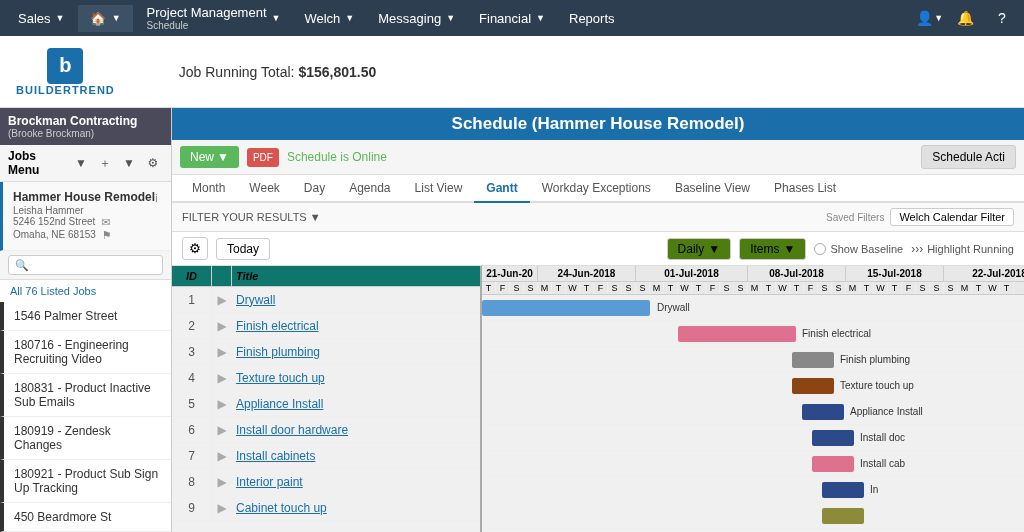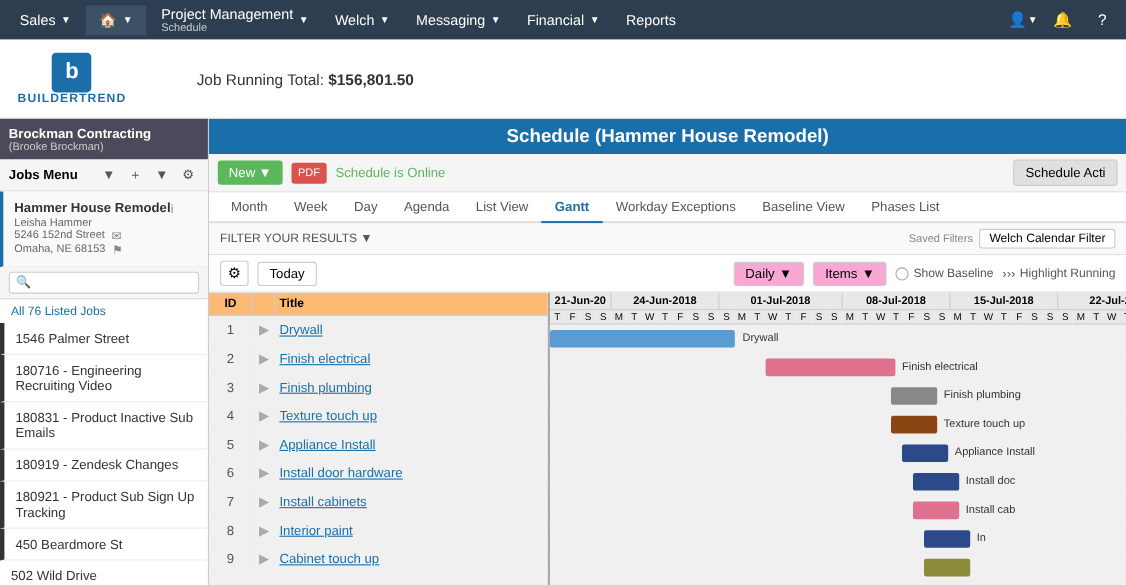--- a/index.html
+++ b/index.html
@@ -72,21 +72,21 @@
     }
 
     
     .main-layout {
       display: flex;
       height: calc(532px - 36px - 72px);
     }
 
     
     .sidebar {
-      width: 190px;
+      width: 172px;
       background: white;
       border-right: 1px solid #ccc;
       display: flex;
       flex-direction: column;
       flex-shrink: 0;
     }
     .sidebar-company {
       background: #4a4a5a;
       color: white;
       padding: 6px 8px;
@@ -244,21 +244,21 @@
       gap: 8px;
     }
     .btn-settings {
       background: none; border: 1px solid #ccc; padding: 3px 6px; border-radius: 3px; cursor: pointer;
     }
     .btn-today {
       background: white; border: 1px solid #ccc; padding: 3px 10px; border-radius: 3px; cursor: pointer; font-size: 12px;
     }
     .gantt-spacer { flex: 1; }
     .dropdown-btn {
-      background: #f9a8d4; border: 1px solid #ccc; padding: 3px 10px; border-radius: 3px; cursor: pointer; font-size: 12px;
+      background: #4d7c0f; border: 1px solid #ccc; padding: 3px 10px; border-radius: 3px; cursor: pointer; font-size: 12px;
       display: flex; align-items: center; gap: 4px;
     }
     .show-baseline { display: flex; align-items: center; gap: 4px; font-size: 11px; color: #555; }
     .highlight-critical { display: flex; align-items: center; gap: 4px; font-size: 11px; color: #555; }
 
     
     .gantt-area {
       flex: 1;
       display: flex;
       overflow: hidden;
@@ -269,24 +269,25 @@
       border-right: 2px solid #aaa;
       overflow: hidden;
     }
     .gantt-right {
       flex: 1;
       overflow: hidden;
       position: relative;
     }
     .gantt-header-row {
       display: flex;
-      background: #fdba74;
+      background: #0f766e;
       border-bottom: 1px solid #ccc;
       font-size: 11px;
       font-weight: bold;
+      font-style: italic;
     }
     .gh-id { width: 40px; padding: 4px; border-right: 1px solid #ccc; text-align: center; flex-shrink: 0; }
     .gh-expand { width: 20px; border-right: 1px solid #ccc; flex-shrink: 0; }
     .gh-title { flex: 1; padding: 4px; }
     .gantt-row {
       display: flex;
       border-bottom: 1px solid #eee;
       align-items: center;
       height: 26px;
       font-size: 12px;

